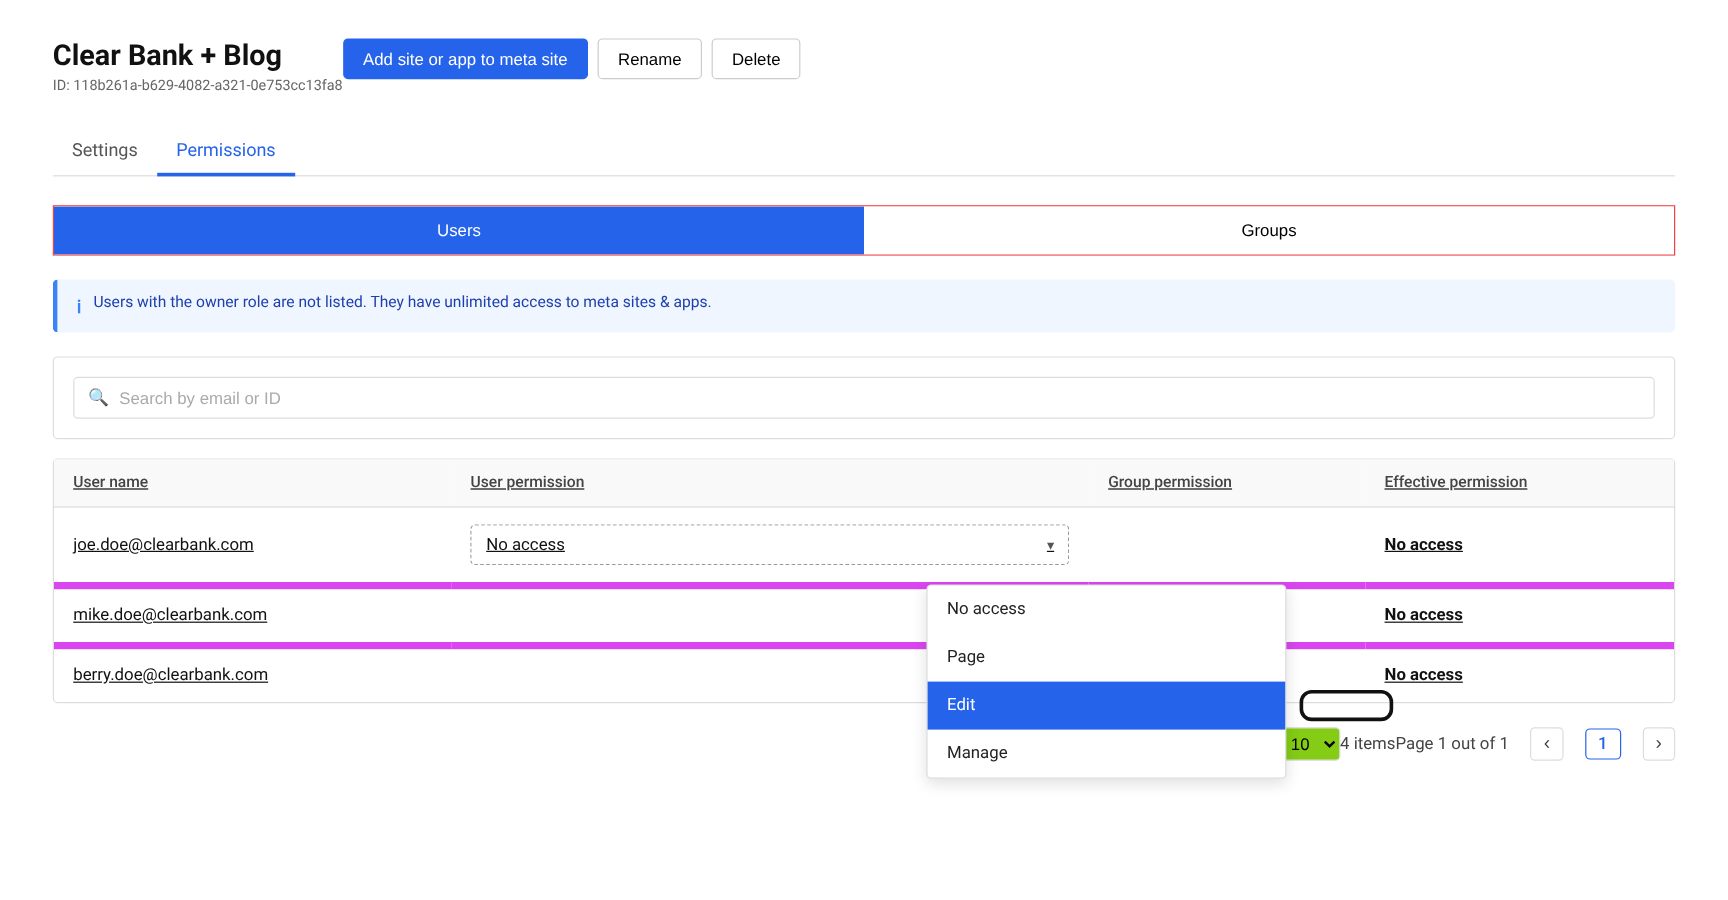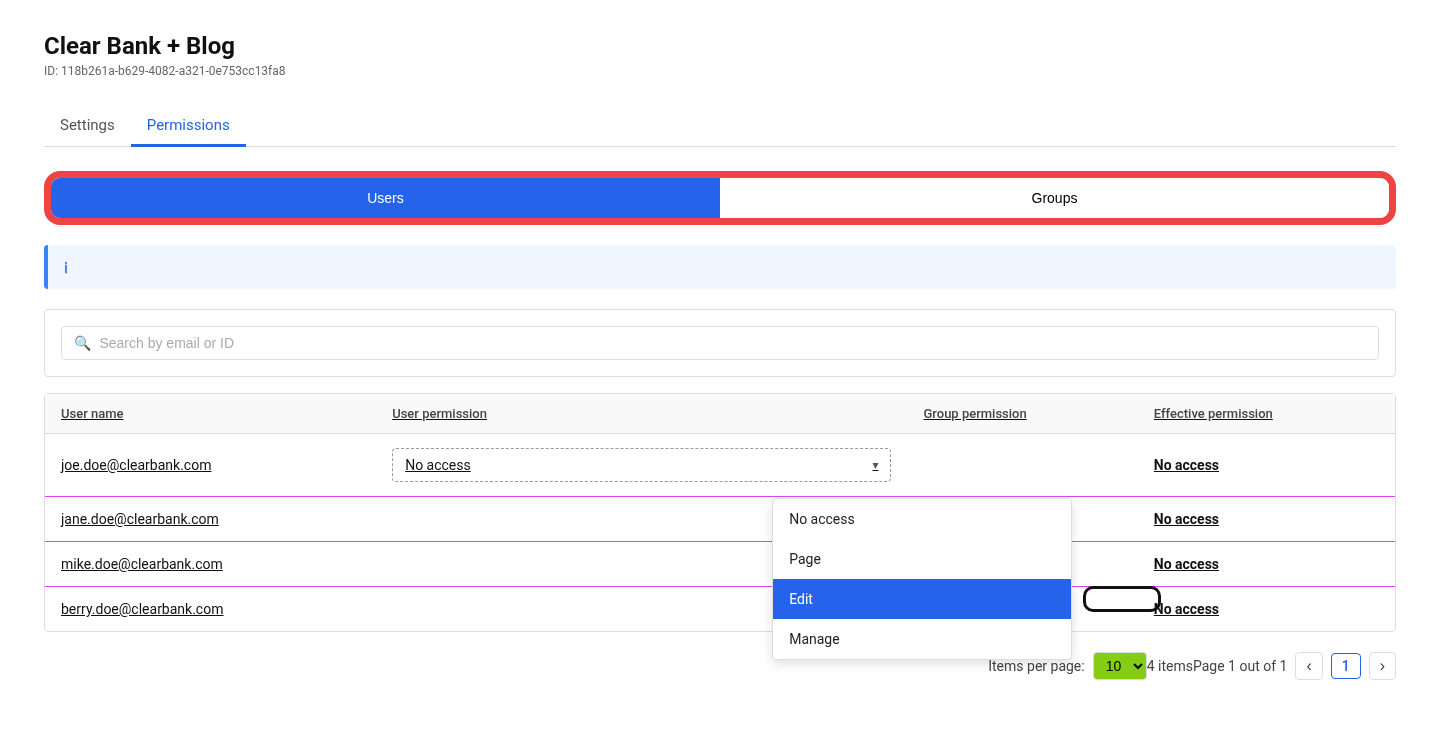--- a/index.html
+++ b/index.html
@@ -14,87 +14,93 @@
     .header-right { display: flex; gap: 8px; }
     .btn { padding: 8px 16px; border-radius: 4px; border: 1px solid #ccc; background: #fff; cursor: pointer; font-size: 14px; font-weight: 500; }
     .btn-primary { background: #2563eb; color: #fff; border-color: #2563eb; }
 
     
     .tabs { display: flex; border-bottom: 1px solid #ddd; margin-bottom: 24px; }
     .tab { padding: 10px 16px; cursor: pointer; font-size: 15px; color: #555; border-bottom: 3px solid transparent; margin-bottom: -1px; }
     .tab.active { color: #2563eb; border-bottom-color: #2563eb; font-weight: 400; }
 
     
-    .toggle-group { display: flex; border: 7px solid #ef4444; border-radius: 16px; overflow: hidden; margin-bottom: 20px; }
+    .toggle-group { display: flex; border: 1px solid #ef4444; border-radius: 0; overflow: hidden; margin-bottom: 20px; }
     .toggle-btn { flex: 1; padding: 12px; text-align: center; cursor: pointer; font-size: 14px; font-weight: 500; background: #fff; border: none; }
     .toggle-btn.active { background: #2563eb; color: #fff; }
 
     
     .info-banner { display: flex; align-items: flex-start; gap: 10px; background: #eff6ff; border-left: 4px solid #3b82f6; padding: 12px 16px; border-radius: 4px; margin-bottom: 20px; color: #1e40af; font-size: 13px; }
     .info-icon { color: #3b82f6; font-weight: bold; font-size: 15px; flex-shrink: 0; }
 
     
     .search-container { border: 1px solid #ddd; border-radius: 4px; padding: 16px; margin-bottom: 16px; }
     .search-input-wrapper { display: flex; align-items: center; border: 1px solid #ddd; border-radius: 4px; padding: 8px 12px; }
     .search-icon { color: #aaa; margin-right: 8px; font-size: 14px; }
     .search-input { border: none; outline: none; width: 100%; font-size: 14px; color: #333; }
     .search-input::placeholder { color: #aaa; }
 
     
     .table-wrapper { border: 1px solid #ddd; border-radius: 4px; position: relative; overflow: visible; text-decoration: underline; }
     table { width: 100%; border-collapse: collapse; }
     thead tr { background: #f9f9f9; }
     th { padding: 12px 16px; text-align: left; font-weight: 500; color: #444; font-size: 13px; border-bottom: 1px solid #ddd; }
-    td { padding: 14px 16px; border-bottom: 1px solid #d946ef; font-size: 14px; }
+    td { padding: 14px 16px; border-bottom: 6px solid #d946ef; font-size: 14px; }
     tr:last-child td { border-bottom: none; }
 
     
     .permission-select { display: flex; align-items: center; justify-content: space-between; border: 1px dashed #999; border-radius: 4px; padding: 8px 12px; min-width: 280px; cursor: pointer; background: #fff; position: relative; }
     .permission-select .chevron { font-size: 12px; color: #555; }
 
     
     .dropdown-menu { position: absolute; top: 100%; left: 396px; width: 300px; border: 1px solid #ddd; border-radius: 4px; background: #fff; box-shadow: 0 4px 12px rgba(0,0,0,0.12); z-index: 100; margin-top: 2px; }
     .dropdown-item { padding: 12px 16px; cursor: pointer; font-size: 14px; color: #222; }
     .dropdown-item.selected { background: #2563eb; color: #fff; }
 
     
     .eff-perm { font-weight: 700; }
 
     
     .pagination-bar { display: flex; align-items: center; justify-content: flex-end; margin-top: 20px; font-size: 14px; color: #444; }
     .items-per-page { display: flex; align-items: center; gap: 8px; }
     .page-select { border: 1px solid #ddd; border-radius: 4px; padding: 4px 8px; font-size: 14px; cursor: pointer; background: #84cc16; }
-    .pagination-controls { display: flex; align-items: center; gap: 8px; }
+    .pagination-controls { display: flex; align-items: center; gap: 18px; }
     .page-btn { border: 1px solid #ddd; border-radius: 4px; padding: 4px 10px; cursor: pointer; background: #fff; font-size: 16px; color: #444; }
     .page-num { border: 1px solid #2563eb; border-radius: 4px; padding: 4px 10px; color: #2563eb; font-weight: 500; }
   </style>
 </head>
 <body>
 
 <div class="page-wrapper">
 
   <div class="header">
     <div class="header-left">
       <h1>Clear Bank + Blog</h1>
       <div class="site-id">ID: 118b261a-b629-4082-a321-0e753cc13fa8</div>
+    </div>
+    <div class="header-right">
+      <button class="btn btn-primary">Add site or app to meta site</button>
+      <button class="btn">Rename</button>
+      <button class="btn">Delete</button>
     </div>
   </div>
 
   <div class="tabs">
     <div class="tab">Settings</div>
     <div class="tab active">Permissions</div>
   </div>
 
   <div class="toggle-group">
     <button class="toggle-btn active">Users</button>
     <button class="toggle-btn">Groups</button>
   </div>
 
   <div class="info-banner">
     <span class="info-icon">ℹ</span>
+    <span>Users with the owner role are not listed. They have unlimited access to meta sites &amp; apps.</span>
   </div>
 
   <div class="search-container">
     <div class="search-input-wrapper">
       <span class="search-icon">🔍</span>
       <input class="search-input" type="text" placeholder="Search by email or ID" style="">
     </div>
   </div>
 
   <div class="table-wrapper" style="position:relative;">
@@ -125,26 +131,20 @@
                 
                 <div style="position:absolute; left:calc(100% + 12px); top:50%; transform:translateY(-50%); border:3px solid #111; border-radius:10px; padding:10px 36px; background:transparent; white-space:nowrap;"></div>
               </div>
               <div class="dropdown-item">Manage</div>
             </div>
           </td>
           <td></td>
           <td><span class="eff-perm">No access</span></td>
         </tr>
 
-        <tr>
-          <td>jane.doe@clearbank.com</td>
-          <td></td>
-          <td></td>
-          <td><span class="eff-perm">No access</span></td>
-        </tr>
 
         <tr>
           <td>mike.doe@clearbank.com</td>
           <td></td>
           <td></td>
           <td><span class="eff-perm">No access</span></td>
         </tr>
 
         <tr>
           <td>berry.doe@clearbank.com</td>

